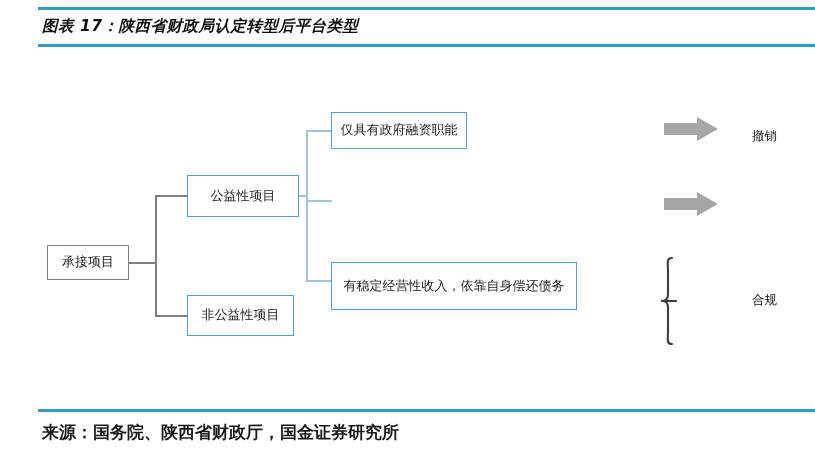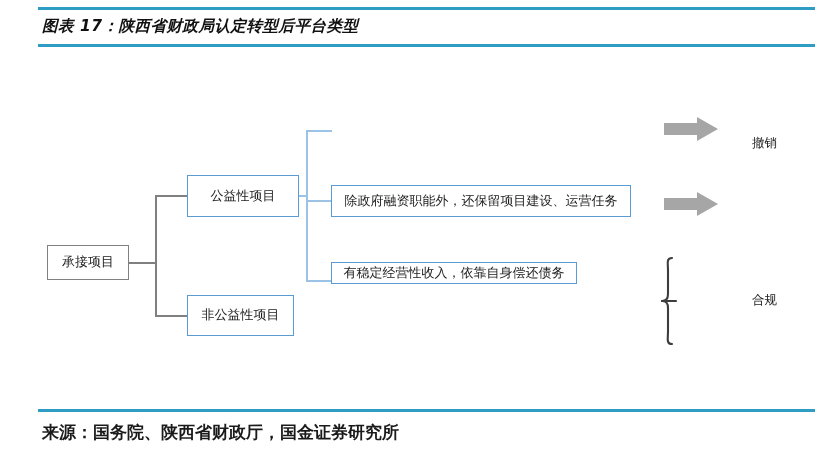--- a/index.html
+++ b/index.html
@@ -70,21 +70,21 @@
     font-family: "DejaVu Sans", "Liberation Sans", sans-serif;
   }
   .node-gray { border: 1.6px solid #808080; }
   .node-blue { border: 1.4px solid #5b9bd5; }
 
   #node-root        { left:21px;  top:245px; width:82px;  height:35px; }
   #node-public      { left:161px; top:175px; width:112px;  height:42px; }
   #node-nonpublic   { left:161px; top:295px; width:107px; height:41px; }
   #node-fin-only    { left:305px; top:112px; width:136px; height:37px; }
   #node-fin-plus    { left:305px; top:185px; width:300px; height:32px; }
-  #node-stable-inc  { left:305px; top:262px; width:246px; height:22px; }
+  #node-stable-inc  { left:305px; top:262px; width:246px; height:48px; }
 
   
   .conn {
     position: absolute;
   }
   .conn-gray { background: #808080; }
   .conn-blue { background: #9cc3e5; }
 
   
   #conn-root-stub   { left:99px;  top:262px; width:32px; height:1.8px; }
@@ -118,21 +118,21 @@
   }
 
   
   .outcome-label {
     position: absolute;
     font-size: 12.5px;
     color: #1c1c1c;
     white-space: nowrap;
     font-family: "DejaVu Sans", "Liberation Sans", sans-serif;
   }
-  #label-cancel    { left:726px; top:135px; }
+  #label-cancel    { left:726px; top:128px; }
   #label-convert   { left:702px; top:198px; }
   #label-compliant { left:726px; top:292px; }
 </style>
 </head>
 <body>
 
 <div id="figure-root">
 
   <div class="rule rule-top"></div>
 
@@ -150,22 +150,22 @@
   <div class="conn conn-blue" id="conn-pub-b1"></div>
   <div class="conn conn-blue" id="conn-pub-b2"></div>
   <div class="conn conn-blue" id="conn-pub-b3"></div>
 
   <div class="node node-gray" id="node-root">承接项目</div>
 
   <div class="node node-blue" id="node-public">公益性项目</div>
 
   <div class="node node-blue" id="node-nonpublic">非公益性项目</div>
 
+  <div class="node node-blue" id="node-fin-only">仅具有政府融资职能</div>
 
-  <div class="node node-blue" id="node-fin-plus">除政府融资职能外，还保留项目建设、运营任务</div>
 
   <div class="node node-blue" id="node-stable-inc">有稳定经营性收入，依靠自身偿还债务</div>
 
   <svg class="arrow" id="arrow-cancel" viewBox="0 0 54 24">
     <path d="M0,6 L33,6 L33,0 L54,12 L33,24 L33,18 L0,18 Z" fill="#a6a6a6"></path>
   </svg>
 
   <svg class="arrow" id="arrow-convert" viewBox="0 0 54 24">
     <path d="M0,6 L33,6 L33,0 L54,12 L33,24 L33,18 L0,18 Z" fill="#a6a6a6"></path>
   </svg>

